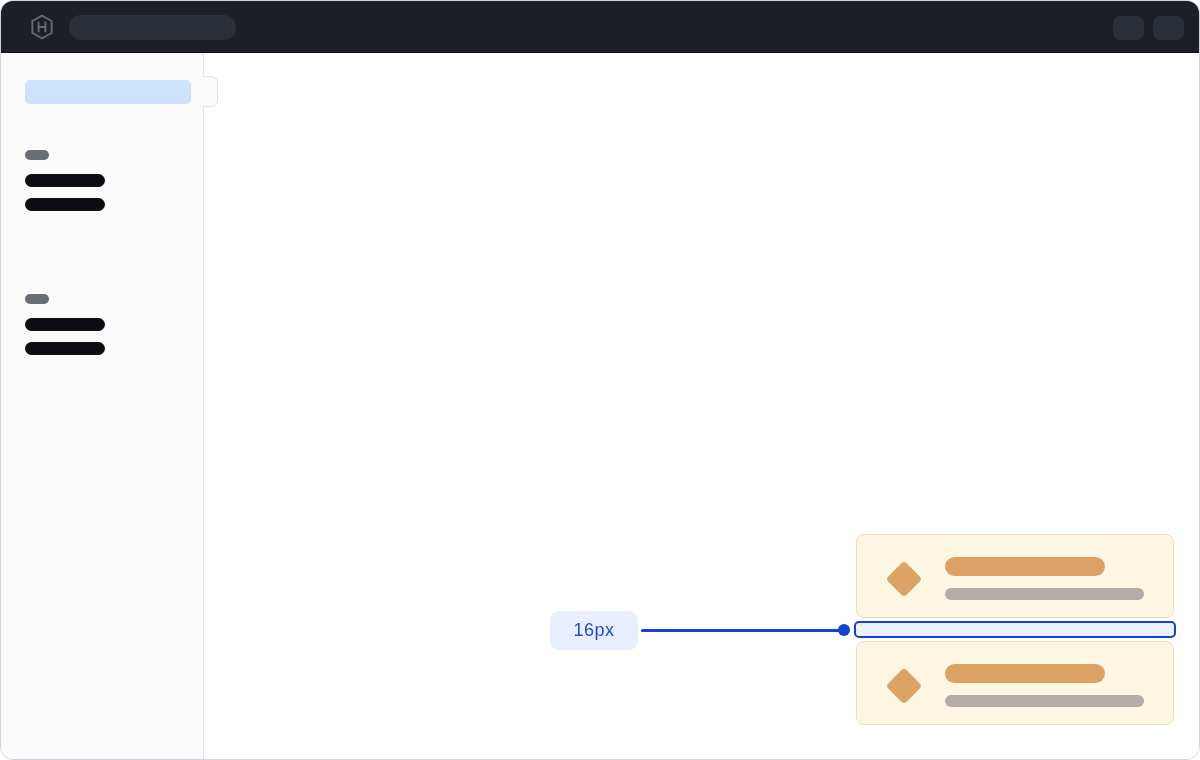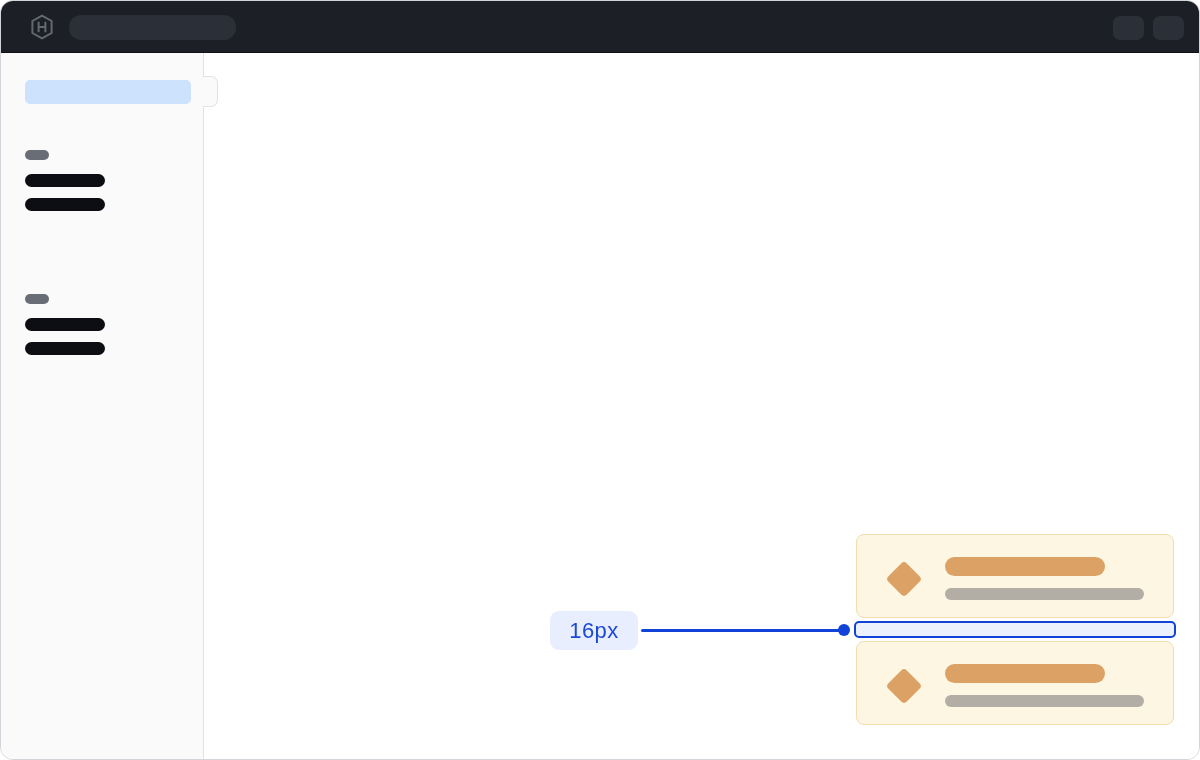--- a/index.html
+++ b/index.html
@@ -51,21 +51,21 @@
   
   .gap-highlight{
     position:absolute;left:853px;top:620px;width:322px;height:17px;box-sizing:border-box;
     background:#ecf2fd;border:2px solid #1243d8;border-radius:5px;z-index:2;
   }
   .measure-dot{position:absolute;left:837px;top:623px;width:12px;height:12px;border-radius:50%;background:#1243d8;z-index:2;}
   .measure-line{position:absolute;left:640px;top:627.5px;width:200px;height:3px;background:#1243d8;border-radius:2px;}
   .measure-label{
     position:absolute;left:549px;top:610px;width:88px;height:39px;border-radius:9px;background:#e8eefd;
     display:flex;align-items:center;justify-content:center;
-    color:#1c49d7;font-size:22px;font-weight:500;letter-spacing:0.5px;
+    color:#1c49d7;font-size:18px;font-weight:500;letter-spacing:0.5px;
   }
 </style>
 </head>
 <body>
 
 <div class="window">
 
   <header class="navbar">
     <span class="logo">
       <svg width="26" height="26" viewBox="0 0 24 26" fill="none" stroke="#646871" stroke-width="2">

